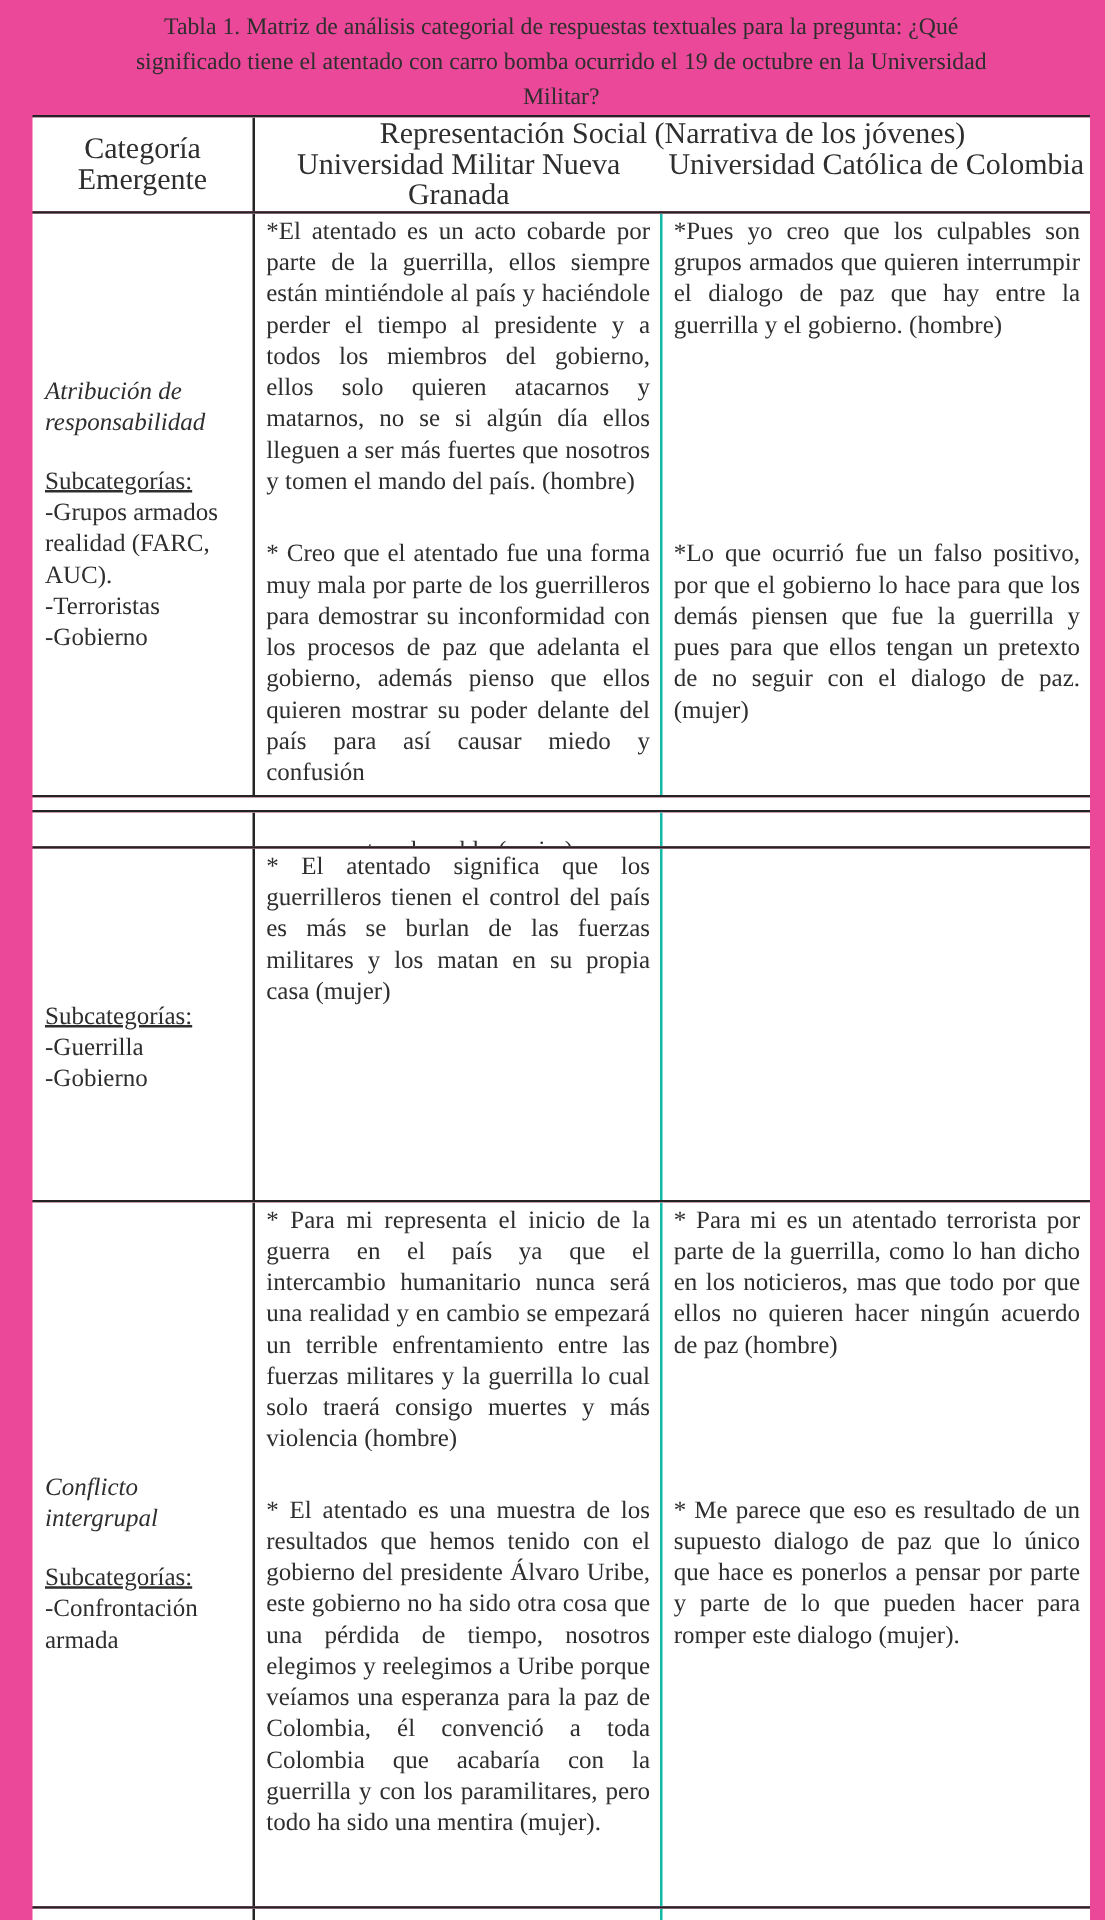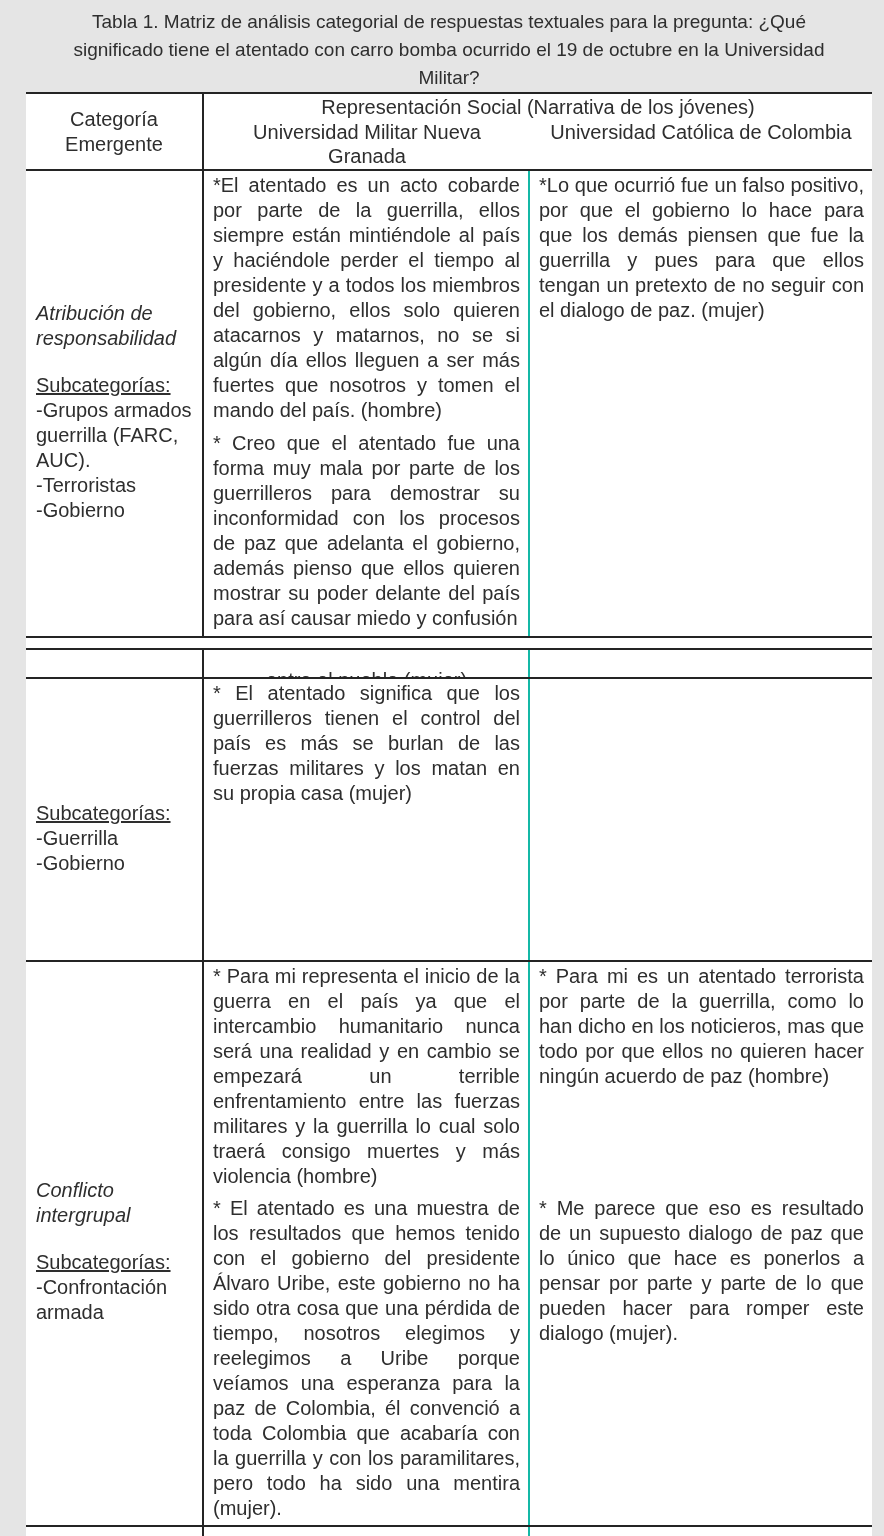--- a/index.html
+++ b/index.html
@@ -1,36 +1,36 @@
 <!DOCTYPE html>
 <html><head>
 <meta charset="utf-8">
 <style>
   html,body{margin:0;padding:0;background:#ffffff;}
   .page{
     position:relative;
     width:884px;height:1536px;
     overflow:hidden;
-    background:#e5e5e5;
+    background:#ec4899;
     color:#2e2e2e;
-    font-family:Liberation Sans, sans-serif;
+    font-family:Liberation Serif, serif;
   }
   .sheet{width:846px;margin-left:26px;}
   
   .caption{margin-top:8px;text-align:center;font-size:19px;line-height:28px;}
   
   .hline{height:2px;background:#242424;}
   .gap{height:10px;background:#ffffff;}
   
   .trow{display:flex;overflow:hidden;background:#ffffff;}
   .c1{width:178px;flex:none;box-sizing:border-box;border-right:2px solid #242424;}
   .c2{width:326px;flex:none;box-sizing:border-box;border-right:2px solid #14b8a6;}
   .c3{width:342px;flex:none;box-sizing:border-box;}
   
-  .header-row{height:75px;font-size:20px;}
+  .header-row{height:75px;font-size:24px;}
   .header-row .c1{display:flex;align-items:center;justify-content:center;text-align:center;line-height:25px;padding:0 14px;}
   .c23{width:668px;flex:none;}
   .span-label{text-align:center;line-height:25px;padding-top:1px;}
   .uni-row{display:flex;}
   .u2{width:326px;flex:none;text-align:center;line-height:24px;padding:0 16px;box-sizing:border-box;}
   .u3{width:342px;flex:none;text-align:center;line-height:24px;}
   
   .bodycell{padding:2px 8px 0 9px;font-size:20px;line-height:25px;text-align:justify;overflow:hidden;}
   .p{margin:0;}
   .row-a{height:465px;}
@@ -74,29 +74,30 @@
         </div>
       </div>
     </div>
 
     <div class="hline"></div>
 
     <div class="trow row-a">
       <div class="c1 catcell">
         <div class="cat">Atribución de responsabilidad</div>
         <div class="sublabel">Subcategorías:</div>
-        <div class="sub">-Grupos armados guerrilla (FARC, AUC).</div>
+        <div class="sub">-Grupos armados realidad (FARC, AUC).</div>
         <div class="sub">-Terroristas</div>
         <div class="sub">-Gobierno</div>
       </div>
       <div class="c2 bodycell">
         <p class="p pb1">*El atentado es un acto cobarde por parte de la guerrilla, ellos siempre están mintiéndole al país y haciéndole perder el tiempo al presidente y a todos los miembros del gobierno, ellos solo quieren atacarnos y matarnos, no se si algún día ellos lleguen a ser más fuertes que nosotros y tomen el mando del país. (hombre)</p>
         <p class="p">* Creo que el atentado fue una forma muy mala por parte de los guerrilleros para demostrar su inconformidad con los procesos de paz que adelanta el gobierno, además pienso que ellos quieren mostrar su poder delante del país para así causar miedo y confusión</p>
       </div>
       <div class="c3 bodycell">
+        <p class="p pb1">*Pues yo creo que los culpables son grupos armados que quieren interrumpir el dialogo de paz que hay entre la guerrilla y el gobierno. (hombre)</p>
         <p class="p">*Lo que ocurrió fue un falso positivo, por que el gobierno lo hace para que los demás piensen que fue la guerrilla y pues para que ellos tengan un pretexto de no seguir con el dialogo de paz. (mujer)</p>
       </div>
     </div>
 
     <div class="hline"></div>
     <div class="gap"></div>
     <div class="hline"></div>
 
     <div class="trow row-cont">
       <div class="c1"></div>

